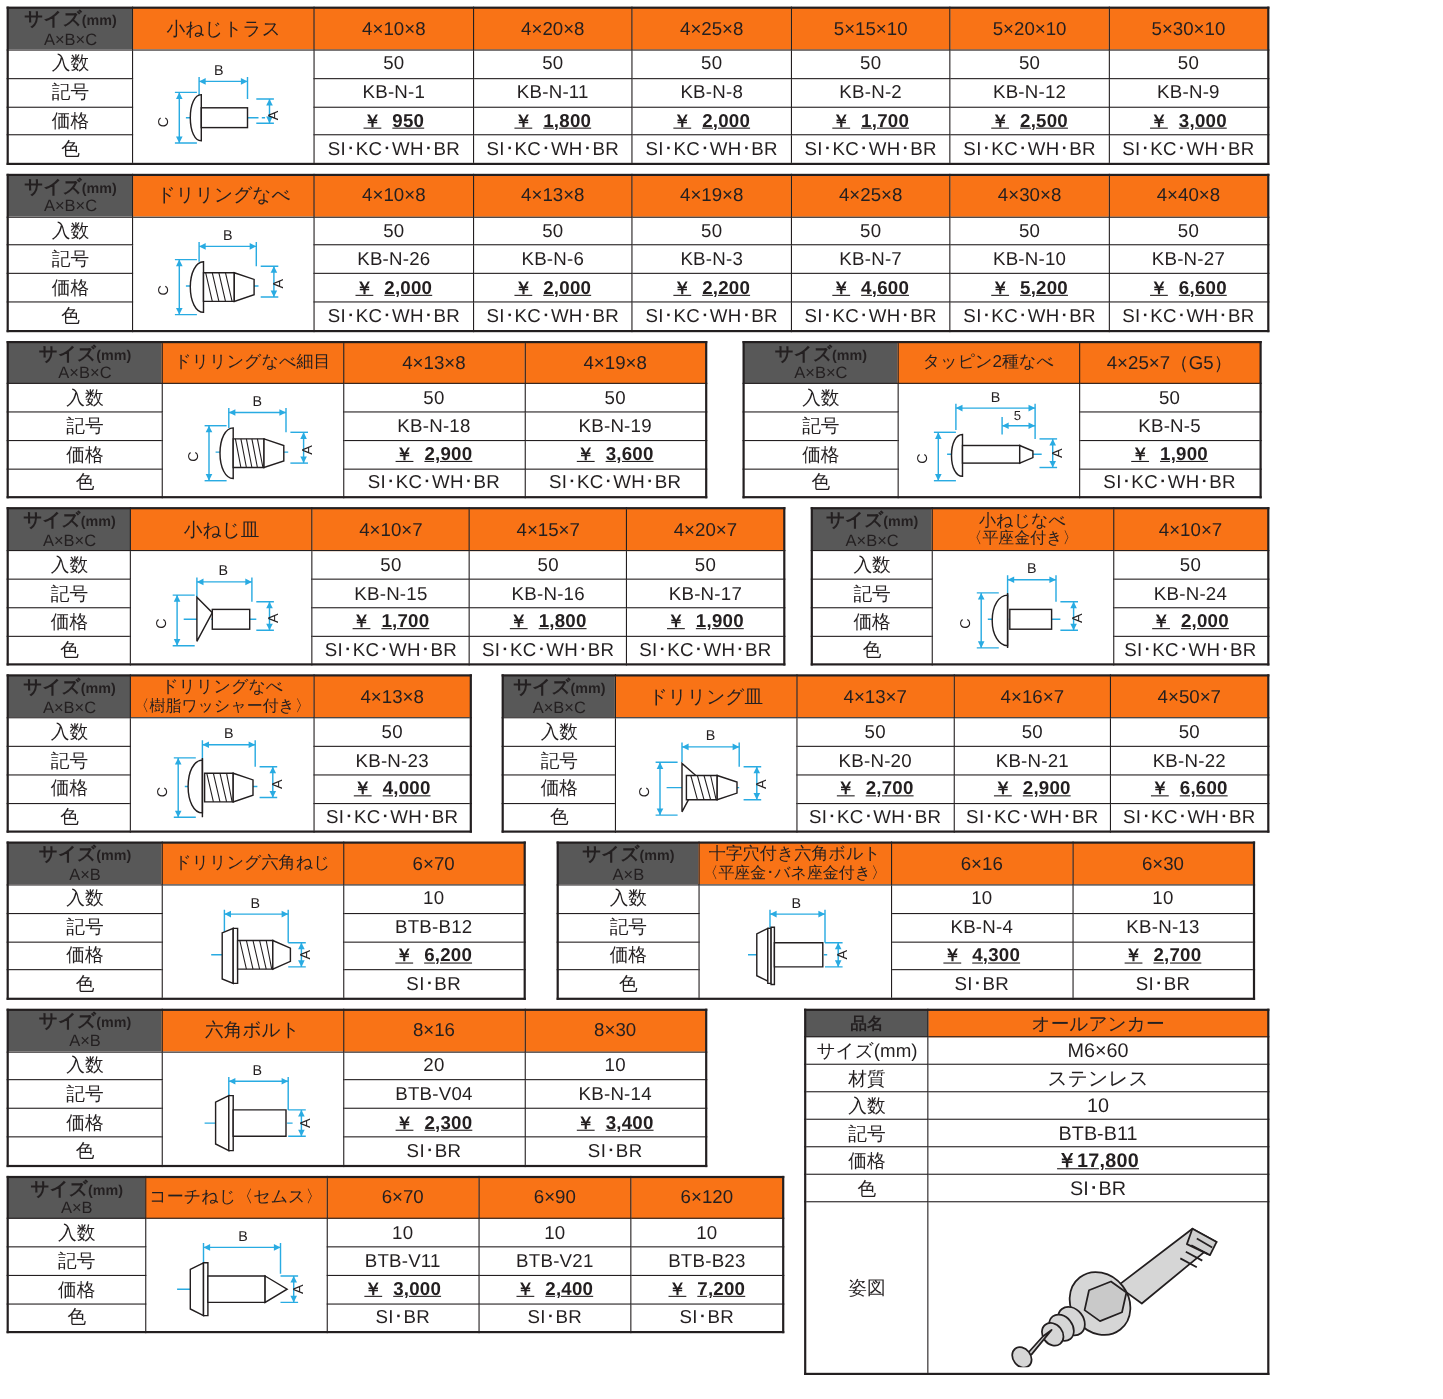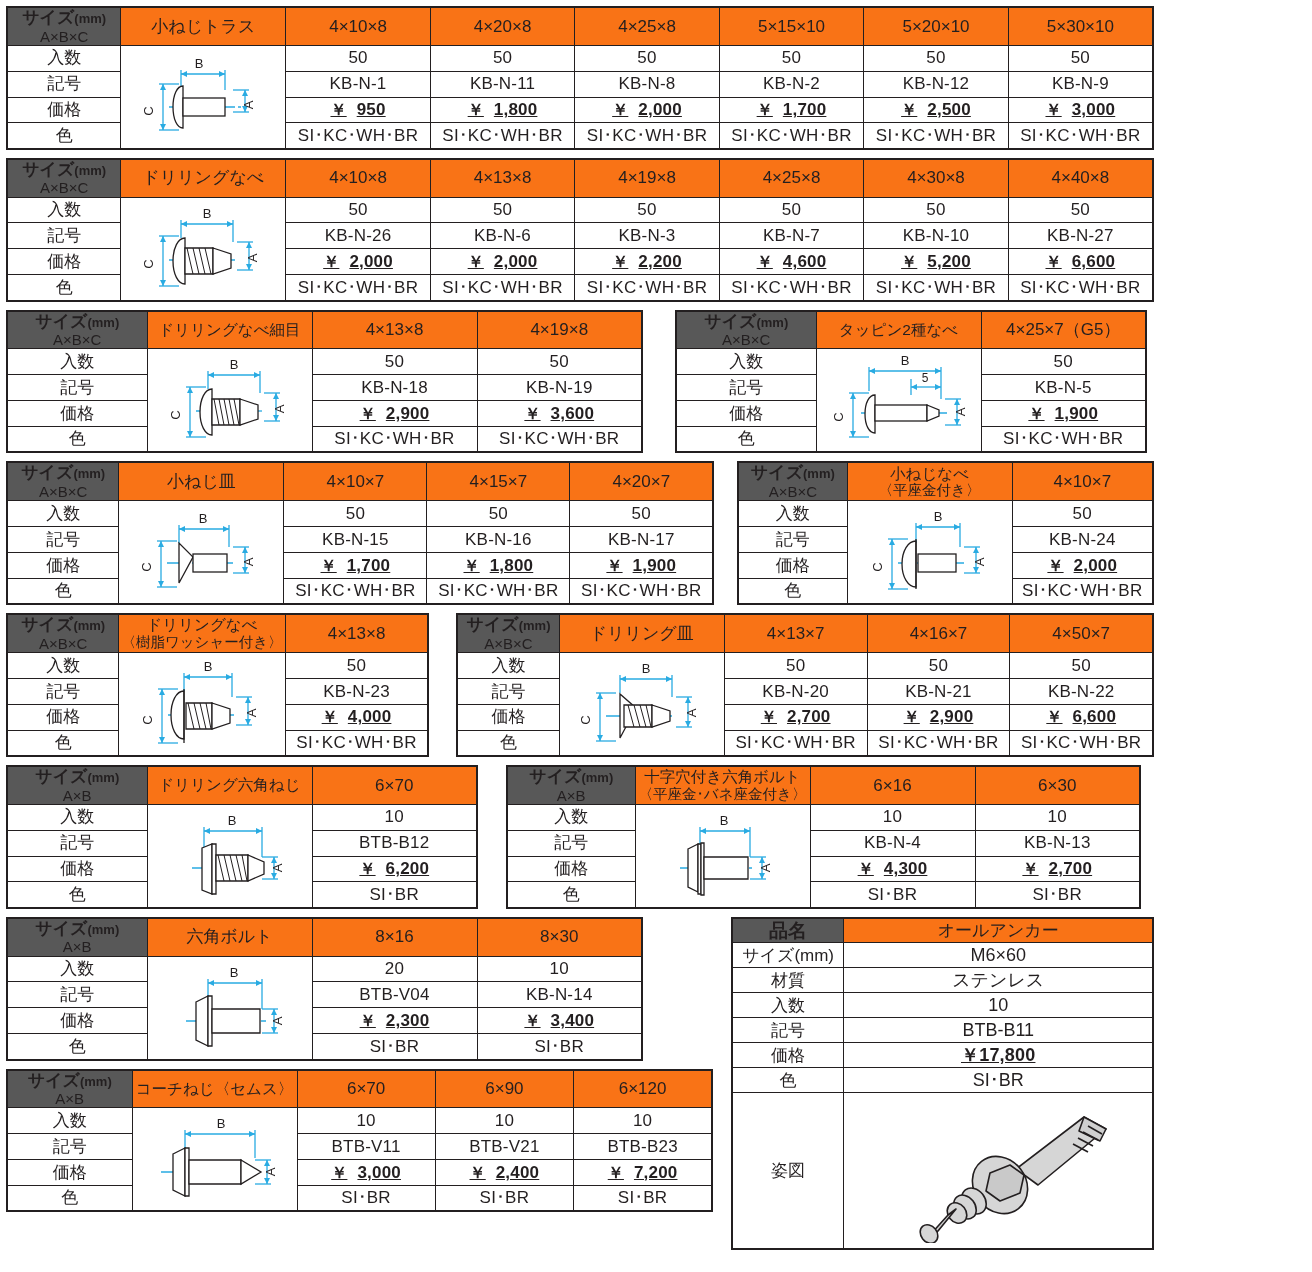--- a/index.html
+++ b/index.html
@@ -54,21 +54,21 @@
   td.rowlabel { font-size: 17px; background: #ffffff; }
   td.price { font-weight: bold; font-size: 18px; letter-spacing: .2px; text-decoration: underline; }
   td.price .yen { font-weight: bold; font-size: 16px; margin-right: 10px; }
   td.color { font-size: 16px; letter-spacing: .3px; }
   td.val { font-size: 17px; letter-spacing: .2px; }
   td.fig { background: #fff; padding: 0; }
   td.fig svg { display: block; margin: 0 auto; }
 
   
   table.anchor td { height: 25px; }
-  table.anchor td.hdr-dark { font-size: 19px; }
+  table.anchor td.hdr-dark { font-size: 15px; }
   table.anchor td.a-label { font-size: 17px; background: #fff; }
   table.anchor td.a-val { font-size: 18px; }
   table.anchor td.a-val.price { font-size: 18px; }
   td.figcell { height: 160px; background: #fff; }
 
   .spacer-h { display: inline-block; }
 
   
   .bottom-wrap { display: flex; align-items: flex-start; }
   .bottom-left { display: flex; flex-direction: column; }

